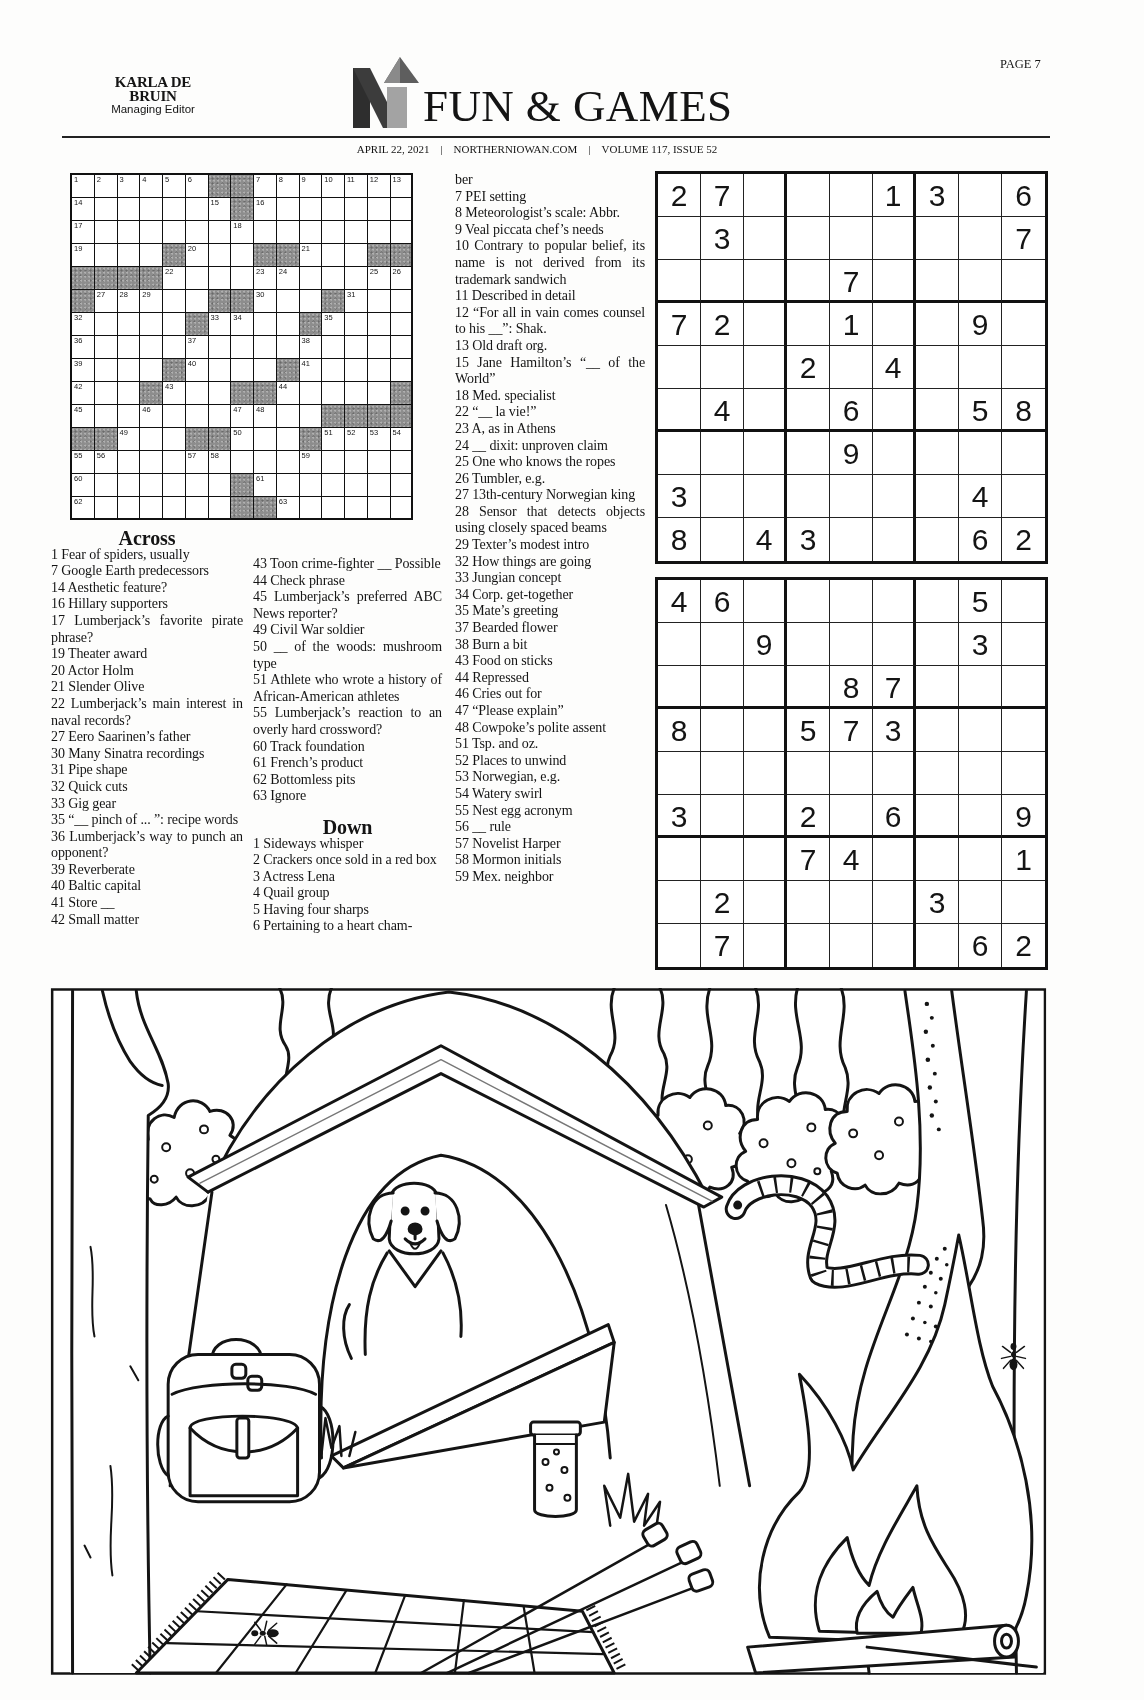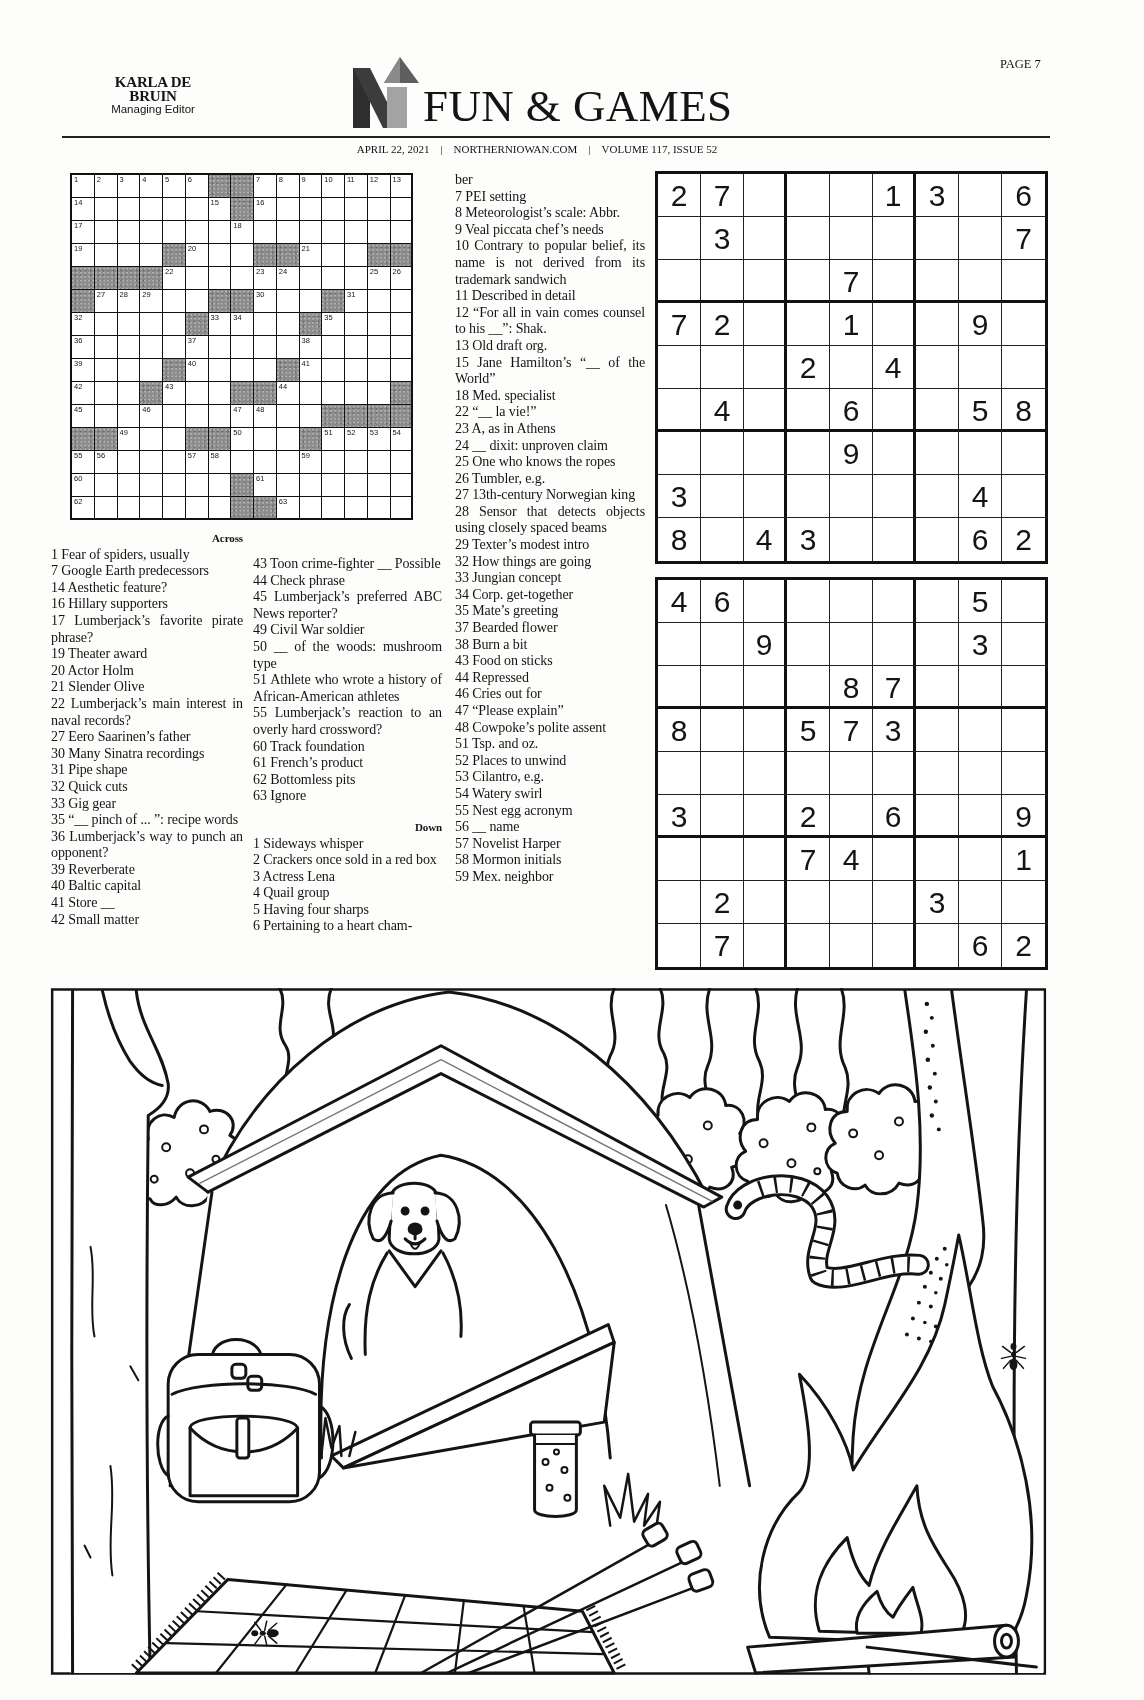--- a/index.html
+++ b/index.html
@@ -32,21 +32,21 @@
   .cw-row:last-of-type .cw-cell { border-bottom-width: 2px; }
   .cw-cell[data-v="#"] {
     color: transparent;
     background: radial-gradient(circle at 30% 40%, #b0b0b0 0 0.8px, transparent 1.3px) 0 0/4px 4px,
                 radial-gradient(circle at 70% 70%, #6a6a6a 0 0.8px, transparent 1.3px) 0 0/5px 5px,
                 #8d8d8d;
   }
 
   
   .clues { position: absolute; font-family: "Liberation Serif", serif; font-size: 14px; line-height: 16.6px; text-align: justify; letter-spacing: -0.1px; }
-  .clues .head { font-weight: bold; font-size: 11px; text-align: right; }
+  .clues .head { font-weight: bold; font-size: 20px; text-align: center; }
   .clue { margin: 0; }
   .col1 { left: 51px; top: 530px; width: 192px; }
   .col2 { left: 253px; top: 556px; width: 189px; }
   .col3 { left: 455px; top: 172px; width: 190px; }
   .down-head { margin-top: 14px; }
 
   
   .sd { position: absolute; left: 655px; border: 3px solid #111; background: #fff; }
   .sd-1 { top: 171px; }
   .sd-2 { top: 577px; }
@@ -735,27 +735,27 @@
         <div class="clue"><span>46</span> <span>Cries out for</span></div>
 
         <div class="clue"><span>47</span> <span>“Please explain”</span></div>
 
         <div class="clue"><span>48</span> <span>Cowpoke’s polite assent</span></div>
 
         <div class="clue"><span>51</span> <span>Tsp. and oz.</span></div>
 
         <div class="clue"><span>52</span> <span>Places to unwind</span></div>
 
-        <div class="clue"><span>53</span> <span>Cilantro, e.g.</span></div>
+        <div class="clue"><span>53</span> <span>Norwegian, e.g.</span></div>
 
         <div class="clue"><span>54</span> <span>Watery swirl</span></div>
 
         <div class="clue"><span>55</span> <span>Nest egg acronym</span></div>
 
-        <div class="clue"><span>56</span> <span>__ name</span></div>
+        <div class="clue"><span>56</span> <span>__ rule</span></div>
 
         <div class="clue"><span>57</span> <span>Novelist Harper</span></div>
 
         <div class="clue"><span>58</span> <span>Mormon initials</span></div>
 
         <div class="clue"><span>59</span> <span>Mex. neighbor</span></div>
       </div>
   </div>
 
   <div class="sd sd-1">

